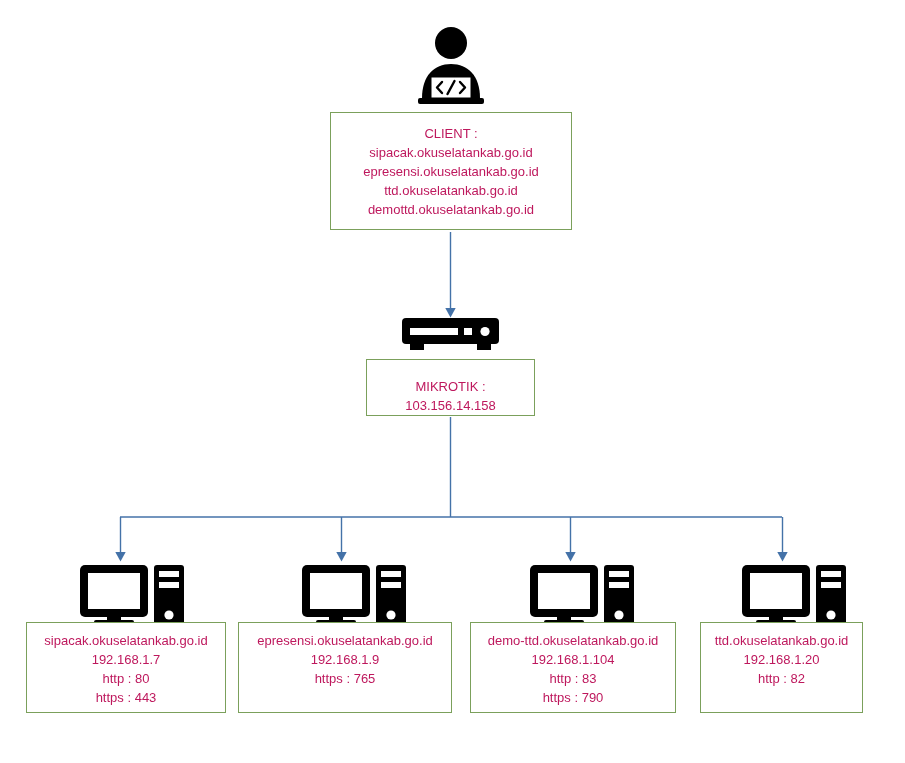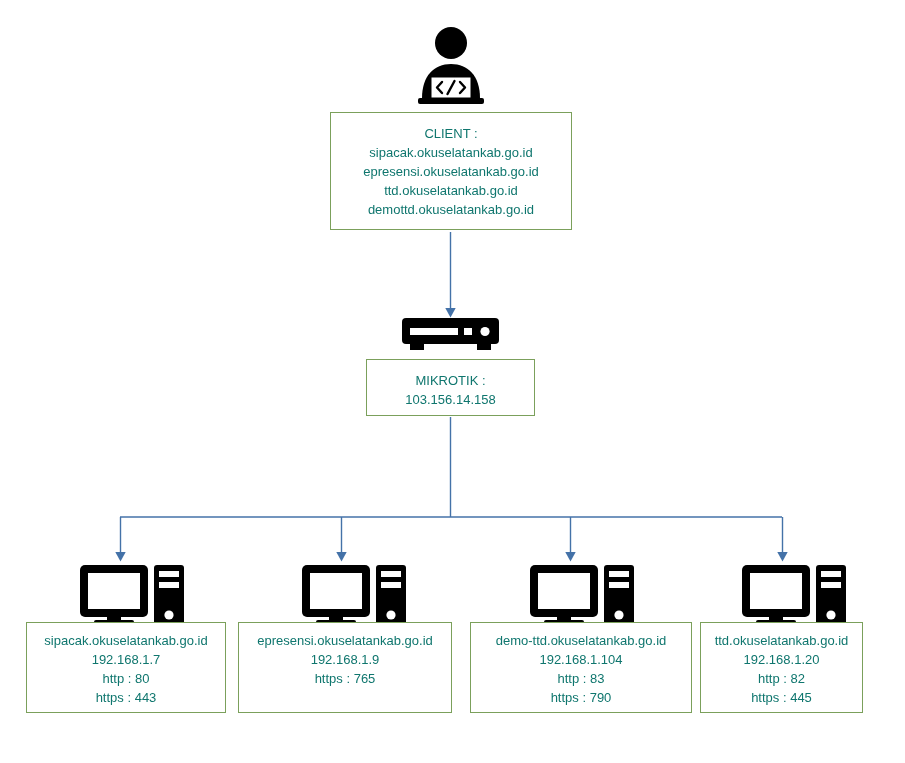--- a/index.html
+++ b/index.html
@@ -31,52 +31,52 @@
     position: absolute;
   }
   .box {
     position: absolute;
     box-sizing: border-box;
     border: 1px solid #7ba05b;
     background: #ffffff;
     text-align: center;
     font-size: 13px;
     line-height: 19px;
-    color: #0f766e;
+    color: #be185d;
     padding-top: 6px;
   }
   .box .line {
     display: block;
     white-space: nowrap;
   }
   
   #client-box {
     left: 330px;
     top: 112px;
     width: 242px;
     height: 118px;
     padding-top: 11px;
   }
   
   #mikrotik-box {
     left: 366px;
     top: 359px;
     width: 169px;
     height: 57px;
-    padding-top: 11px;
+    padding-top: 17px;
   }
   
   .server-box {
     top: 622px;
     height: 91px;
     padding-top: 8px;
   }
   #server-box-0 { left: 26px;  width: 200px; }
   #server-box-1 { left: 238px; width: 214px; }
-  #server-box-2 { left: 470px; width: 222px; }
+  #server-box-2 { left: 470px; width: 206px; }
   #server-box-3 { left: 700px; width: 163px; }
 
   
   #developer-icon { left: 406px; top: 26px; }
   
   #router-icon { left: 400px; top: 316px; }
   
   .pc-icon { top: 563px; }
   #pc-icon-0 { left: 78px; }
   #pc-icon-1 { left: 300px; }
@@ -199,16 +199,15 @@
   <div class="box server-box" id="server-box-2">
     <span class="line">demo-ttd.okuselatankab.go.id</span>
     <span class="line">192.168.1.104</span>
     <span class="line">http : 83</span>
     <span class="line">https : 790</span>
   </div>
   <div class="box server-box" id="server-box-3">
     <span class="line">ttd.okuselatankab.go.id</span>
     <span class="line">192.168.1.20</span>
     <span class="line">http : 82</span>
-    <span class="line">https : 445</span>
   </div>
 
 </div>
 
 </body></html>

